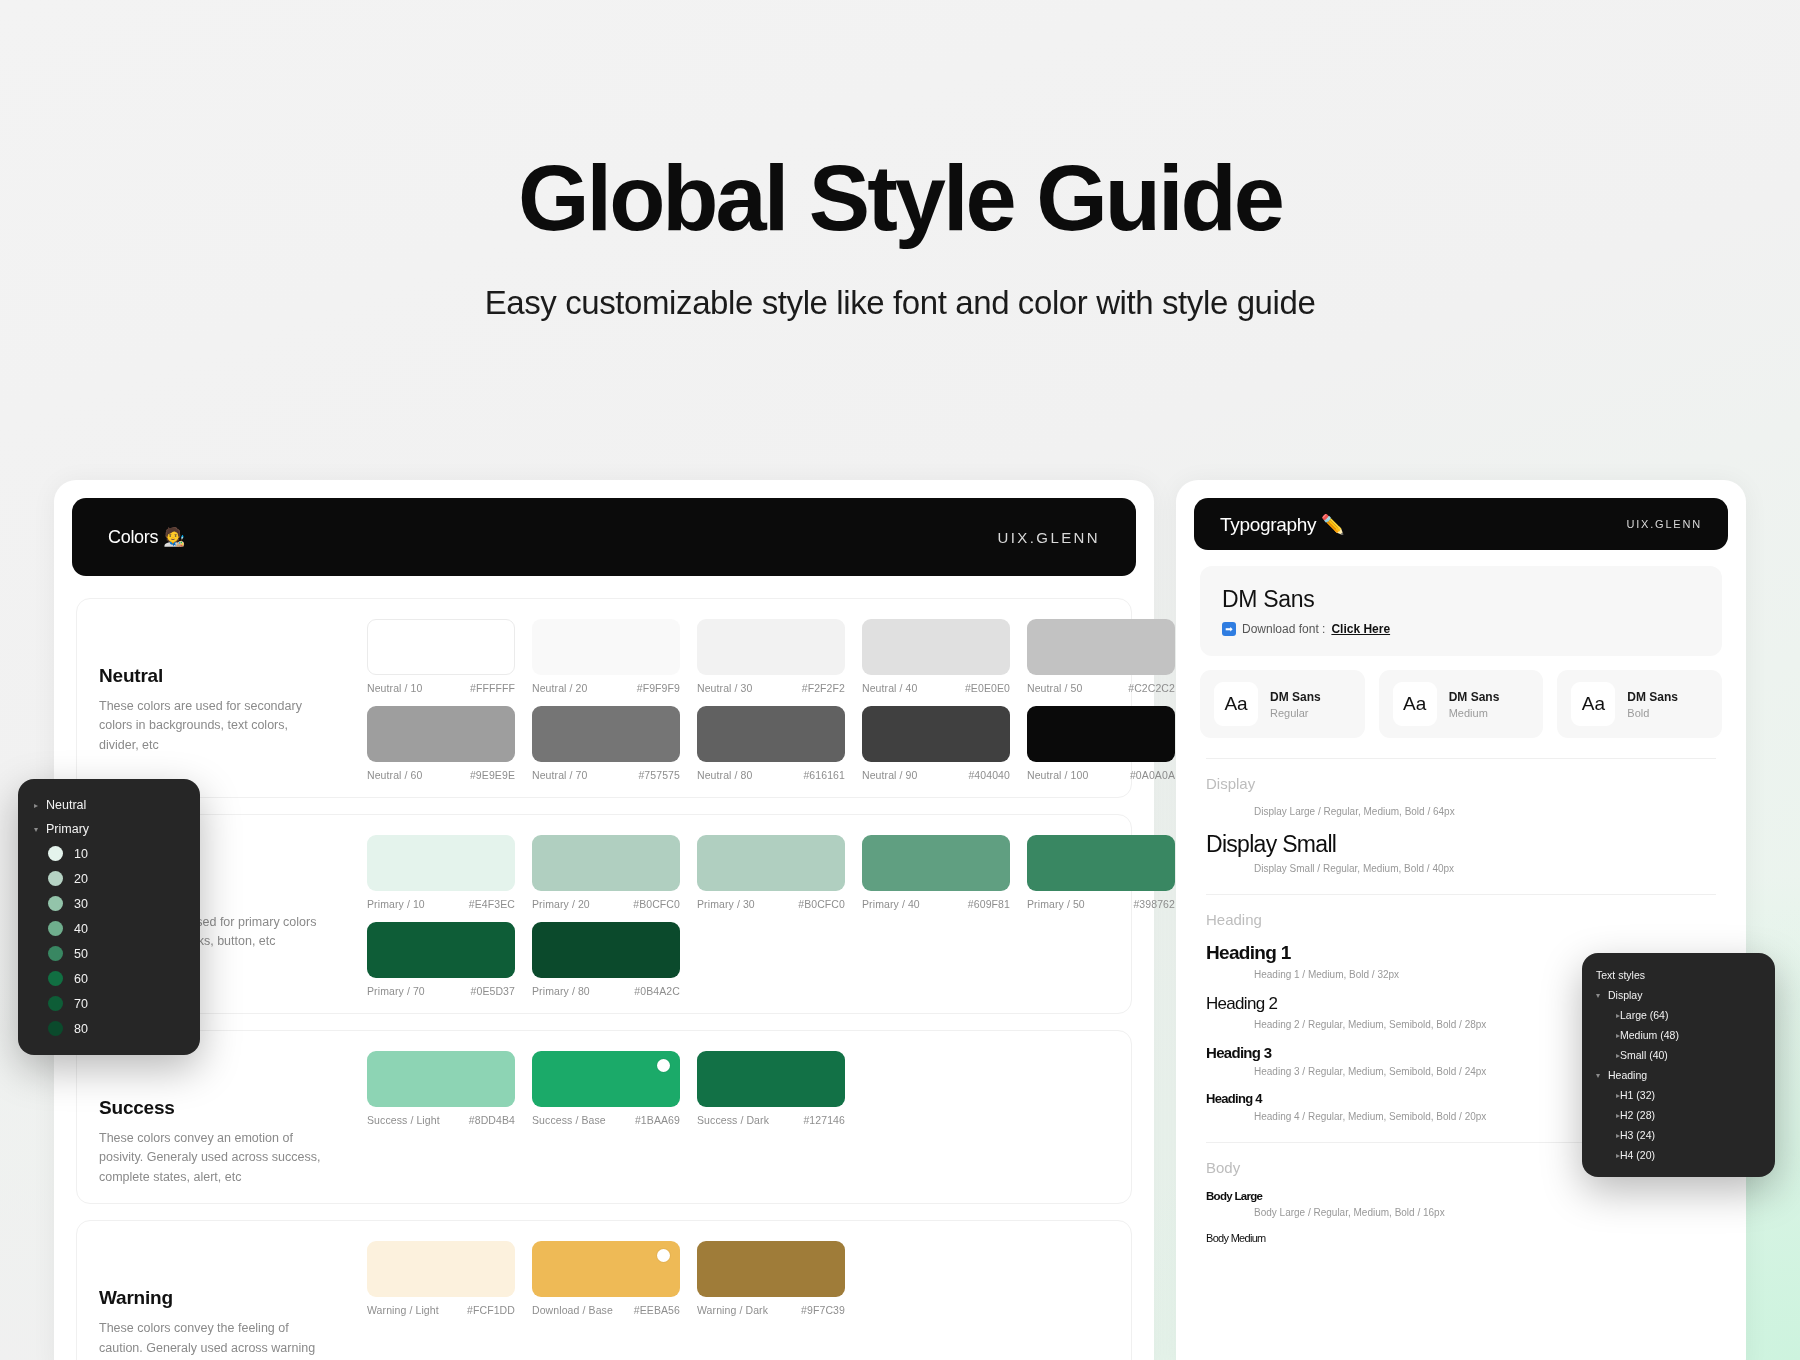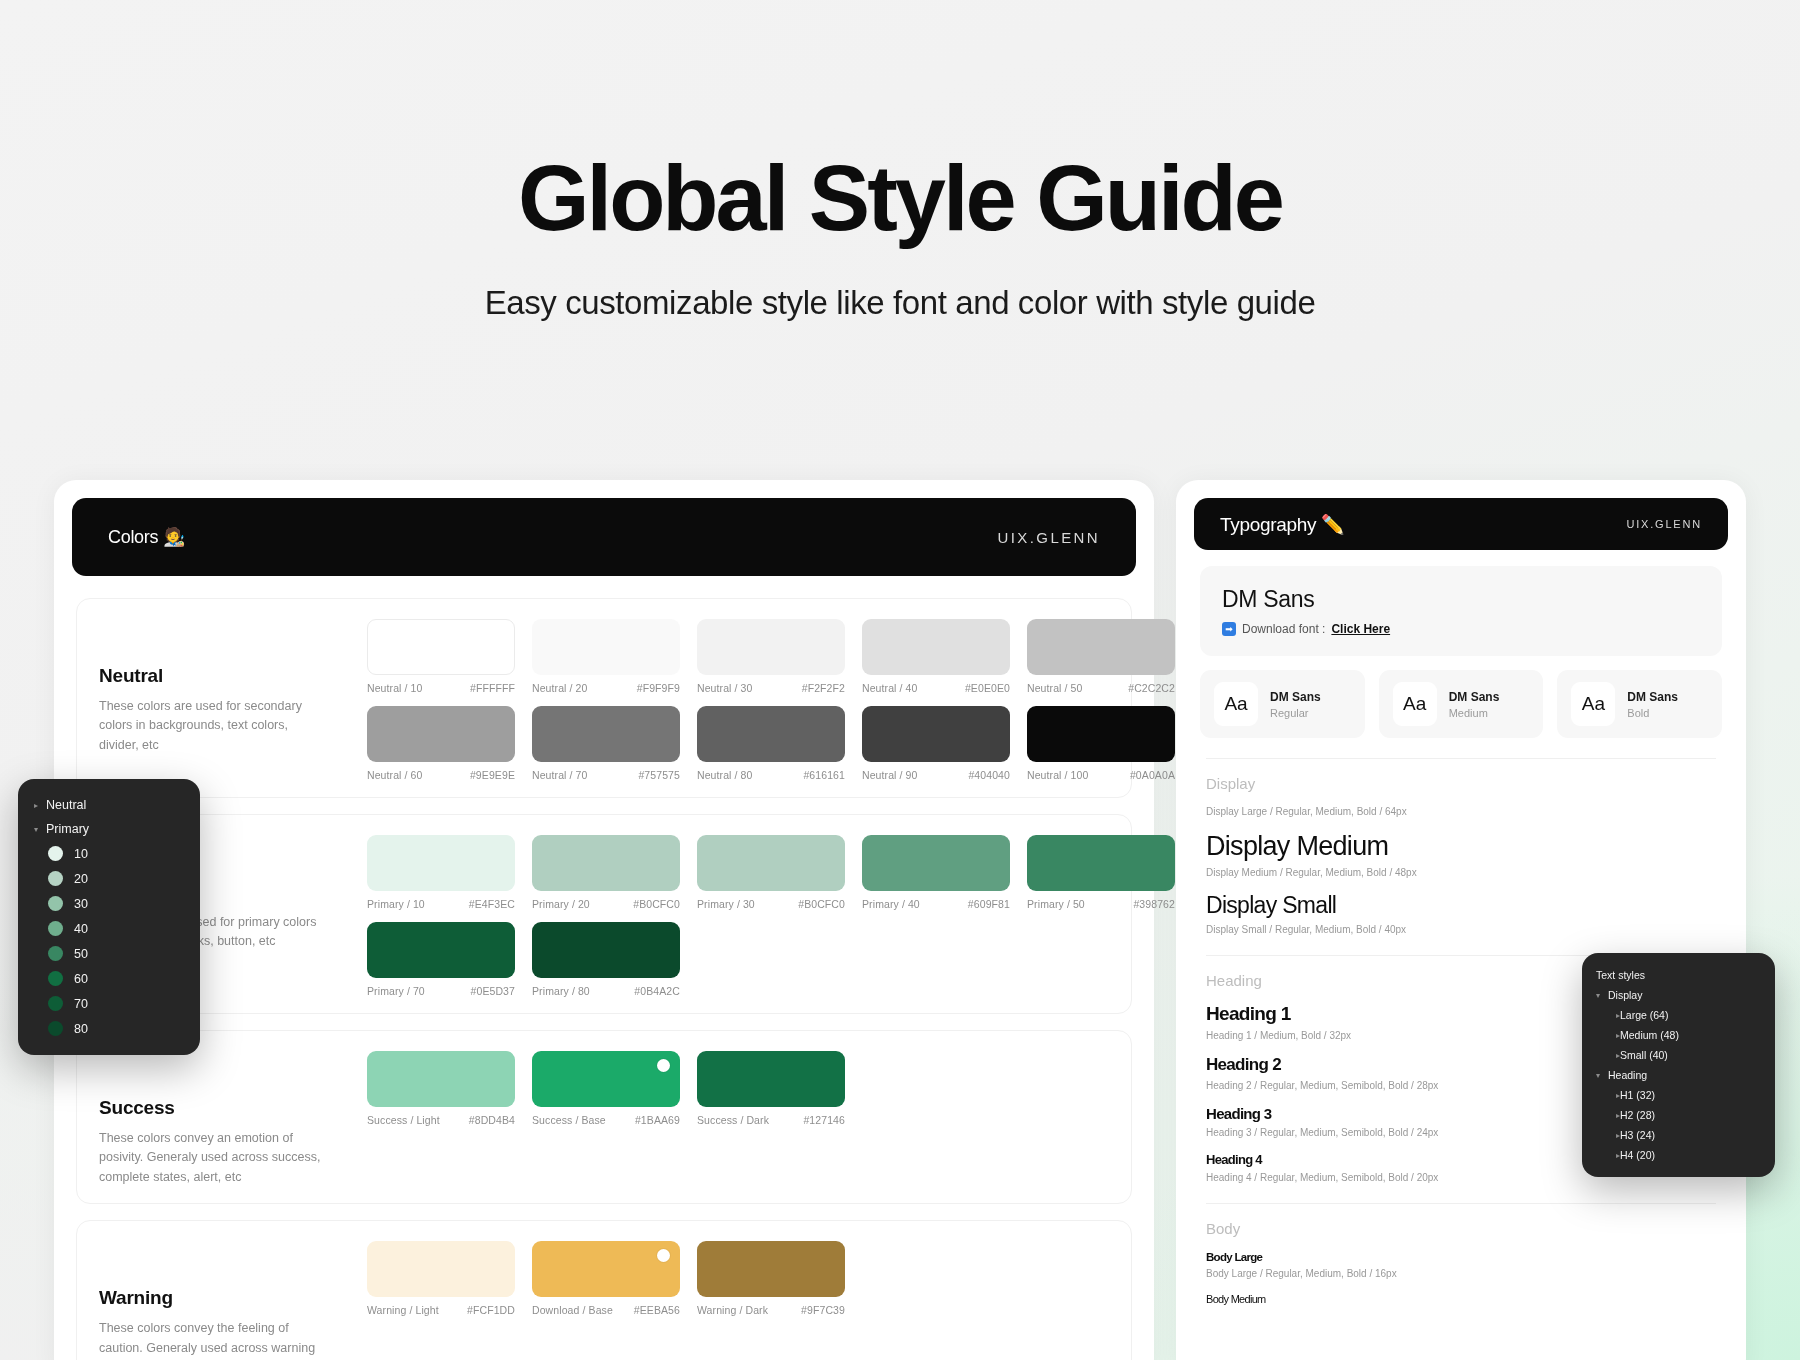--- a/index.html
+++ b/index.html
@@ -145,27 +145,27 @@
   }
   .weight-fname { font-size: 12px; font-weight: 700; color: #1a1a1a; }
   .weight-style { font-size: 11px; color: #9b9b9b; margin-top: 3px; }
 
   .typo-divider { height: 1px; background: #efefef; margin: 20px 6px 16px 6px; }
   .typo-section-label {
     font-size: 15px; color: #bdbdbd; margin: 0 0 14px 6px; font-weight: 400;
   }
   .type-item { margin: 0 6px 14px 6px; }
   .type-sample { color: #0e0e0e; letter-spacing: -0.7px; }
-  .type-spec { font-size: 10px; color: #999; margin-top: 5px; }
+  .type-spec { font-size: 10px; color: #999; margin-top: 5px; margin-left: 48px; }
 
   .ts-display-large  { font-size: 34px; font-weight: 500; }
   .ts-display-medium { font-size: 27px; font-weight: 500; }
   .ts-display-small  { font-size: 23px; font-weight: 500; }
   .ts-h1 { font-size: 19px; font-weight: 700; }
-  .ts-h2 { font-size: 17px; font-weight: 700; }
+  .ts-h2 { font-size: 17px; font-weight: 400; }
   .ts-h3 { font-size: 15px; font-weight: 700; }
   .ts-h4 { font-size: 13px; font-weight: 700; }
   .ts-body-large { font-size: 11.5px; font-weight: 700; }
   .ts-body-medium { font-size: 11px; font-weight: 400; }
 
   
   .float-panel {
     position: absolute;
     background: #262626;
     border-radius: 16px;
@@ -458,24 +458,20 @@
             </div>
           </div>
         </div>
       <div class="typo-divider"></div>
       <div id="typo-sections">
           <div class="typo-section-label">Display</div>
           <div class="type-item">
             <div class="type-spec">Display Large / Regular, Medium, Bold / 64px</div>
           </div>
           <div class="type-item">
-            <div class="type-sample ts-display-medium">Display Medium</div>
-            <div class="type-spec">Display Medium / Regular, Medium, Bold / 48px</div>
-          </div>
-          <div class="type-item">
             <div class="type-sample ts-display-small">Display Small</div>
             <div class="type-spec">Display Small / Regular, Medium, Bold / 40px</div>
           </div>
           <div class="typo-divider"></div>
           <div class="typo-section-label">Heading</div>
           <div class="type-item">
             <div class="type-sample ts-h1">Heading 1</div>
             <div class="type-spec">Heading 1 / Medium, Bold / 32px</div>
           </div>
           <div class="type-item">

